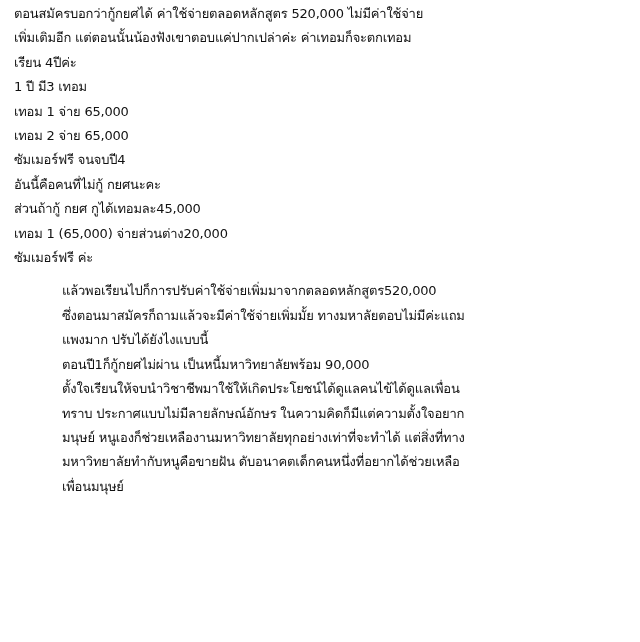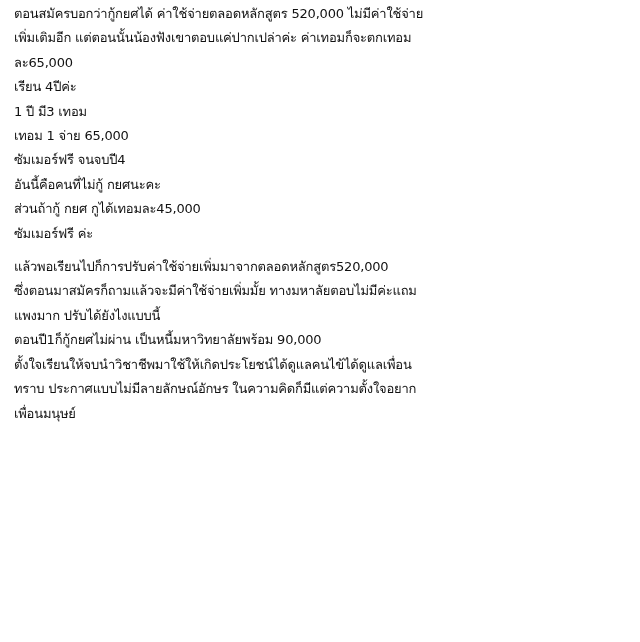--- a/index.html
+++ b/index.html
@@ -22,44 +22,48 @@
       font-size: 13px;
       line-height: 24.4px;
       color: #111111;
       letter-spacing: -0.2px;
     }
     .para {
       margin: 0;
     }
     .para + .para {
       margin-top: 9px;
+      margin-left: 48px;
     }
     .line {
       display: block;
       white-space: nowrap;
     }
   </style>
 </head>
 <body>
 
 <div class="post">
   <p class="para">
     <span class="line">ตอนสมัครบอกว่ากู้กยศได้ ค่าใช้จ่ายตลอดหลักสูตร 520,000 ไม่มีค่าใช้จ่าย</span>
     <span class="line">เพิ่มเติมอีก แต่ตอนนั้นน้องฟังเขาตอบแค่ปากเปล่าค่ะ ค่าเทอมก็จะตกเทอม</span>
-    <span class="line">ละ65,000</span>
     <span class="line">เรียน 4ปีค่ะ</span>
     <span class="line">1 ปี มี3 เทอม</span>
     <span class="line">เทอม 1 จ่าย 65,000</span>
+    <span class="line">เทอม 2 จ่าย 65,000</span>
     <span class="line">ซัมเมอร์ฟรี จนจบปี4</span>
     <span class="line">อันนี้คือคนที่ไม่กู้ กยศนะคะ</span>
     <span class="line">ส่วนถ้ากู้ กยศ กูได้เทอมละ45,000</span>
+    <span class="line">เทอม 1 (65,000) จ่ายส่วนต่าง20,000</span>
     <span class="line">ซัมเมอร์ฟรี ค่ะ</span>
   </p>
   <p class="para">
     <span class="line">แล้วพอเรียนไปก็การปรับค่าใช้จ่ายเพิ่มมาจากตลอดหลักสูตร520,000</span>
     <span class="line">ซึ่งตอนมาสมัครก็ถามแล้วจะมีค่าใช้จ่ายเพิ่มมั้ย ทางมหาลัยตอบไม่มีค่ะแถม</span>
     <span class="line">แพงมาก ปรับได้ยังไงแบบนี้</span>
     <span class="line">ตอนปี1ก็กู้กยศไม่ผ่าน เป็นหนี้มหาวิทยาลัยพร้อม 90,000</span>
     <span class="line">ตั้งใจเรียนให้จบนำวิชาชีพมาใช้ให้เกิดประโยชน์ได้ดูแลคนไข้ได้ดูแลเพื่อน</span>
     <span class="line">ทราบ ประกาศแบบไม่มีลายลักษณ์อักษร ในความคิดก็มีแต่ความตั้งใจอยาก</span>
+    <span class="line">มนุษย์  หนูเองก็ช่วยเหลืองานมหาวิทยาลัยทุกอย่างเท่าที่จะทำได้ แต่สิ่งที่ทาง</span>
+    <span class="line">มหาวิทยาลัยทำกับหนูคือขายฝัน ดับอนาคตเด็กคนหนึ่งที่อยากได้ช่วยเหลือ</span>
     <span class="line">เพื่อนมนุษย์</span>
   </p>
 </div>
 
 </body></html>

